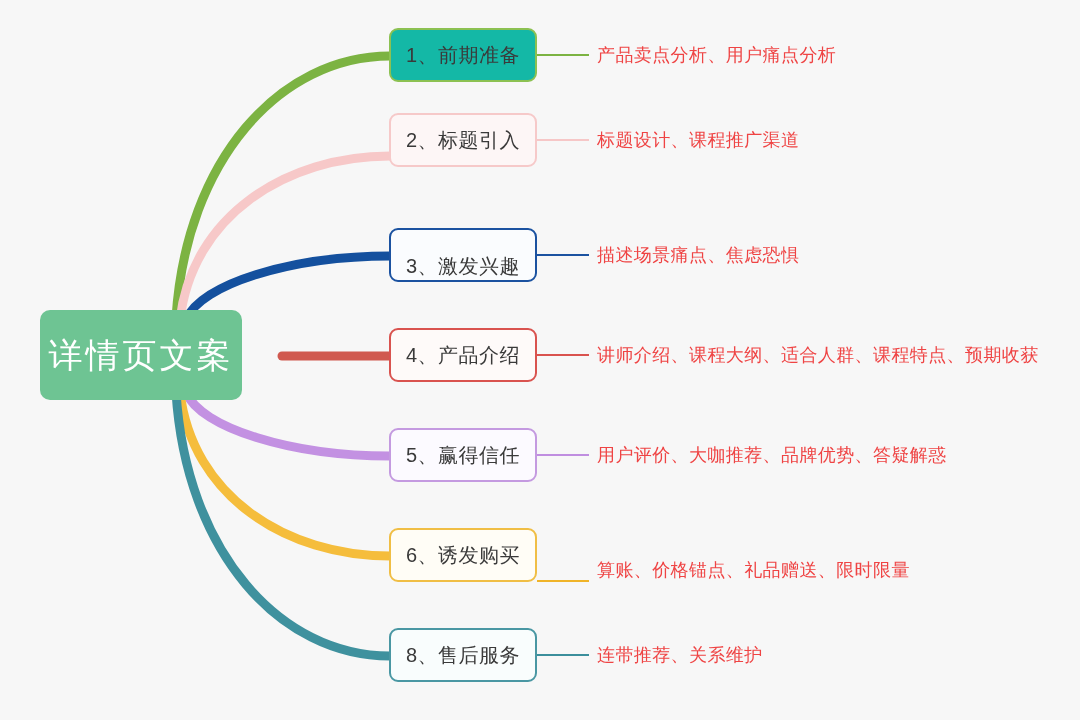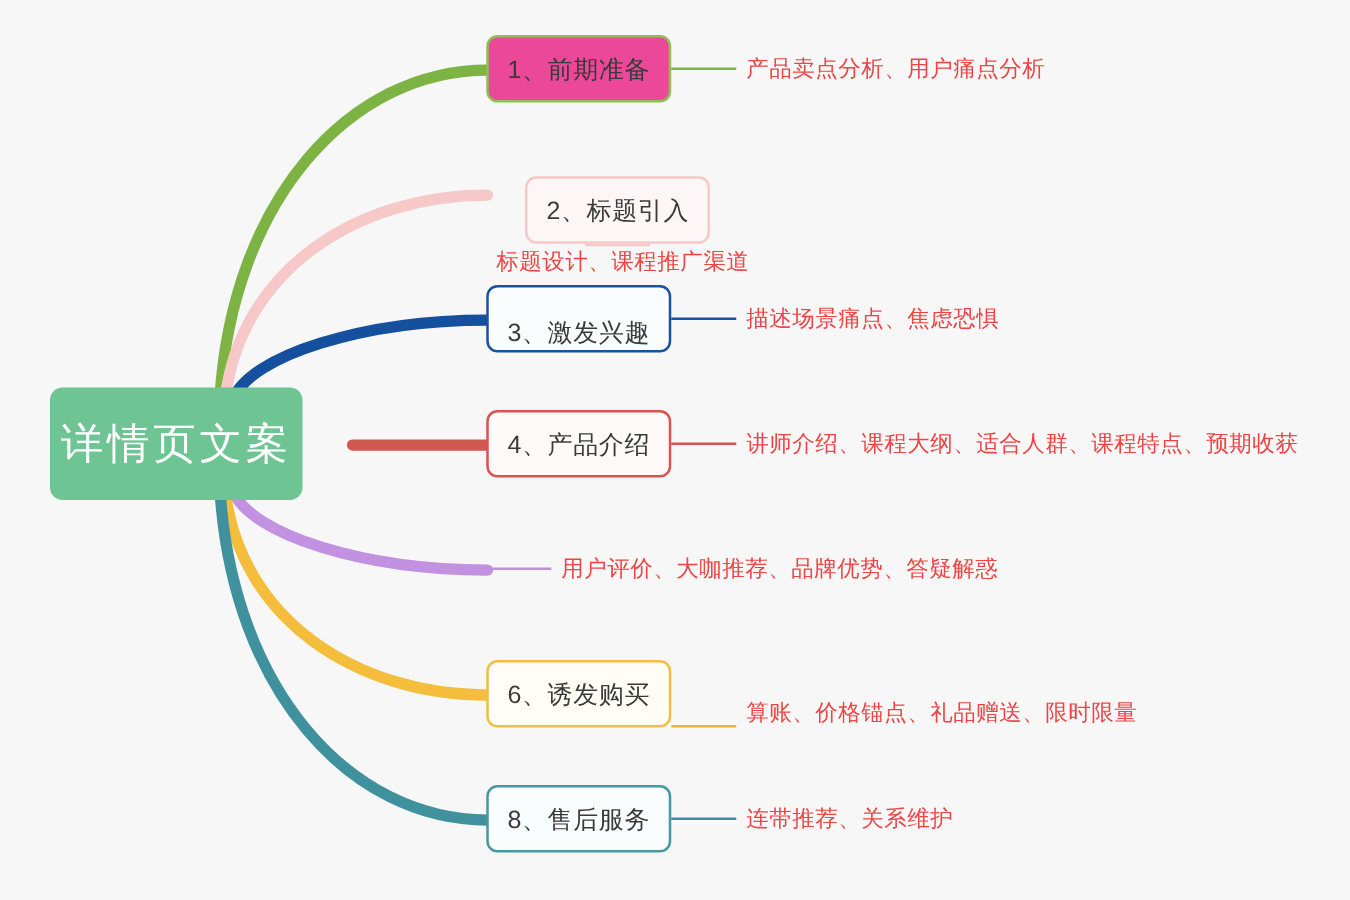--- a/index.html
+++ b/index.html
@@ -104,28 +104,28 @@
       <path d="M 180 392 C 192 496 286 556 390 556" stroke="#f5bd3c" stroke-width="9"></path>
       <path d="M 176 392 C 186 552 280 656 390 656" stroke="#3f919e" stroke-width="9"></path>
     </g>
   </svg>
 
   <div id="central-node" style="background: rgb(110, 196, 147);">
     <span class="central-label" style="color: rgb(255, 255, 255);">详情页文案</span>
   </div>
 
   <div class="branch-row" style="top:28px;">
-    <div class="branch-box" style="border: 2px solid rgb(140, 193, 82); background: #ec4899;">
+    <div class="branch-box" style="border: 2px solid rgb(140, 193, 82); background: #14b8a6;">
       <span class="branch-title">1、前期准备</span>
     </div>
     <div class="leaf-connector" style="background: rgb(124, 179, 66);"></div>
     <span class="leaf-text">产品卖点分析、用户痛点分析</span>
   </div>
 
-  <div class="branch-row" style="top:141px;flex-direction:column;">
+  <div class="branch-row" style="top:113px;">
     <div class="branch-box" style="border: 2px solid rgb(246, 201, 201); background: rgb(253, 246, 246);">
       <span class="branch-title">2、标题引入</span>
     </div>
     <div class="leaf-connector" style="background: rgb(246, 199, 199);"></div>
     <span class="leaf-text">标题设计、课程推广渠道</span>
   </div>
 
   <div class="branch-row" style="top:228px;">
     <div class="branch-box" style="border: 2px solid rgb(27, 82, 160); background: rgb(250, 252, 254); align-items: flex-end;">
       <span class="branch-title">3、激发兴趣</span>
@@ -136,20 +136,23 @@
 
   <div class="branch-row" style="top:328px;">
     <div class="branch-box" style="border: 2px solid rgb(217, 83, 79); background: rgb(254, 250, 249);">
       <span class="branch-title">4、产品介绍</span>
     </div>
     <div class="leaf-connector" style="background: rgb(217, 83, 79);"></div>
     <span class="leaf-text">讲师介绍、课程大纲、适合人群、课程特点、预期收获</span>
   </div>
 
   <div class="branch-row" style="top:428px;">
+    <div class="branch-box" style="border: 2px solid rgb(196, 154, 224); background: rgb(252, 250, 255);">
+      <span class="branch-title">5、赢得信任</span>
+    </div>
     <div class="leaf-connector" style="background: rgb(192, 142, 224);"></div>
     <span class="leaf-text">用户评价、大咖推荐、品牌优势、答疑解惑</span>
   </div>
 
   <div class="branch-row" style="top:528px;align-items:flex-end;">
     <div class="branch-box" style="border: 2px solid rgb(240, 190, 69); background: rgb(255, 253, 246);">
       <span class="branch-title">6、诱发购买</span>
     </div>
     <div class="leaf-connector" style="background: rgb(240, 180, 41);"></div>
     <span class="leaf-text">算账、价格锚点、礼品赠送、限时限量</span>

